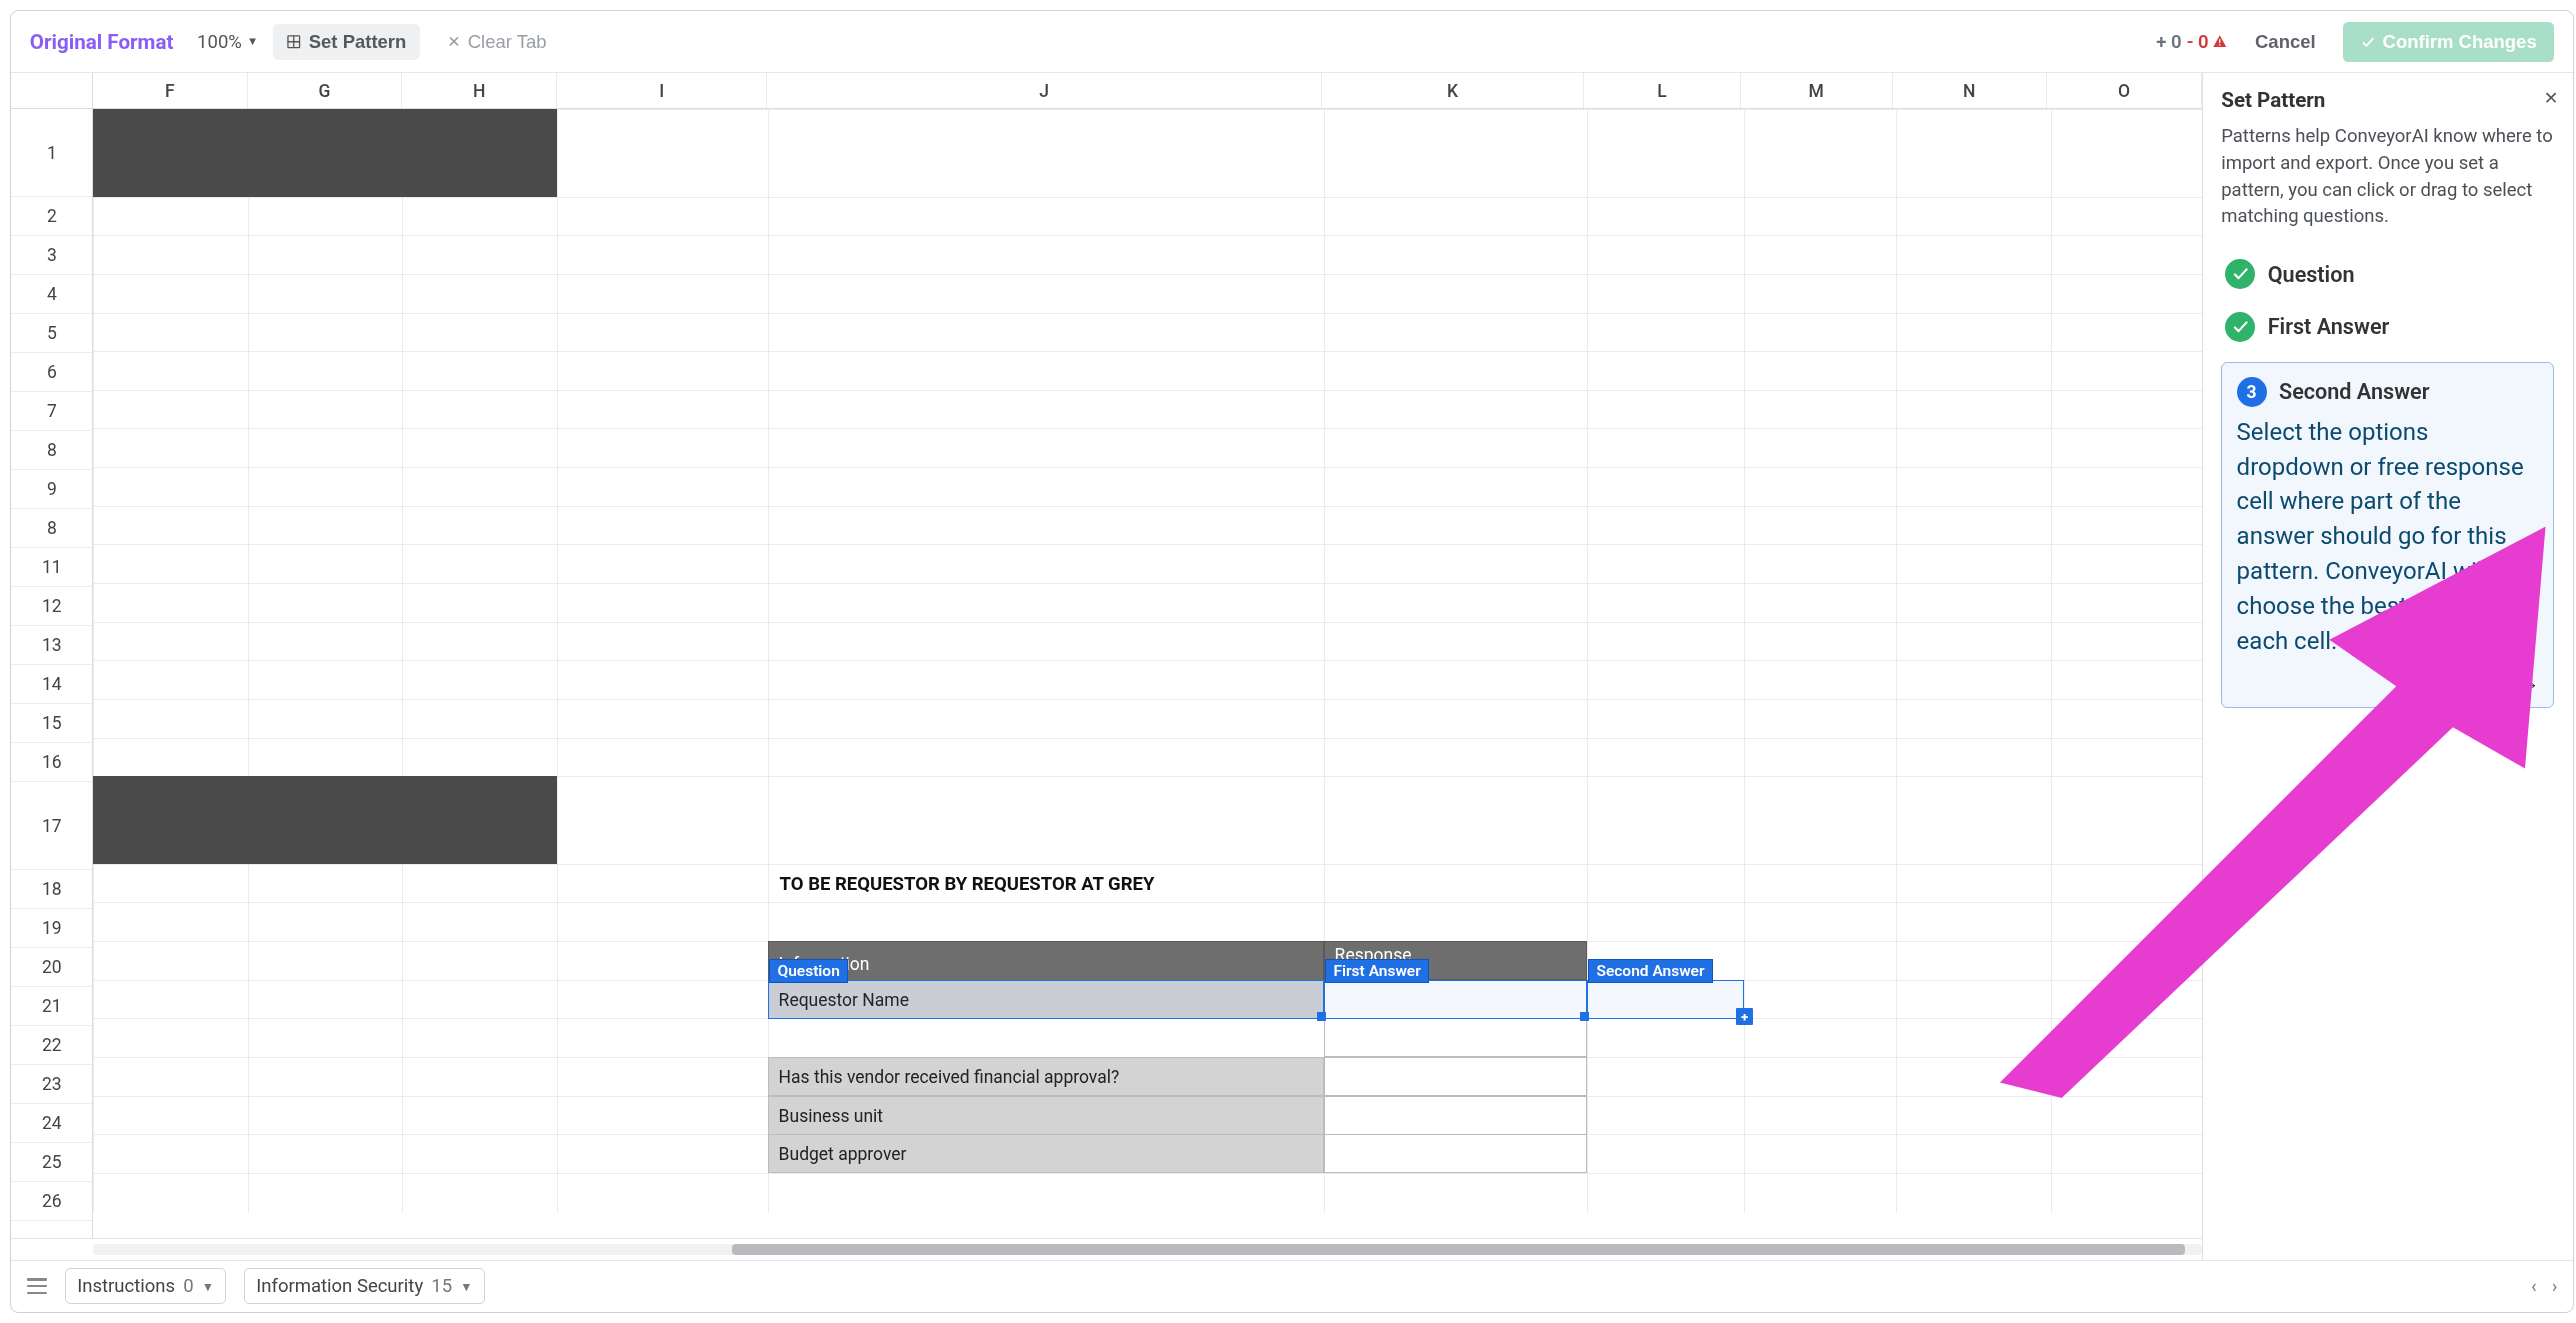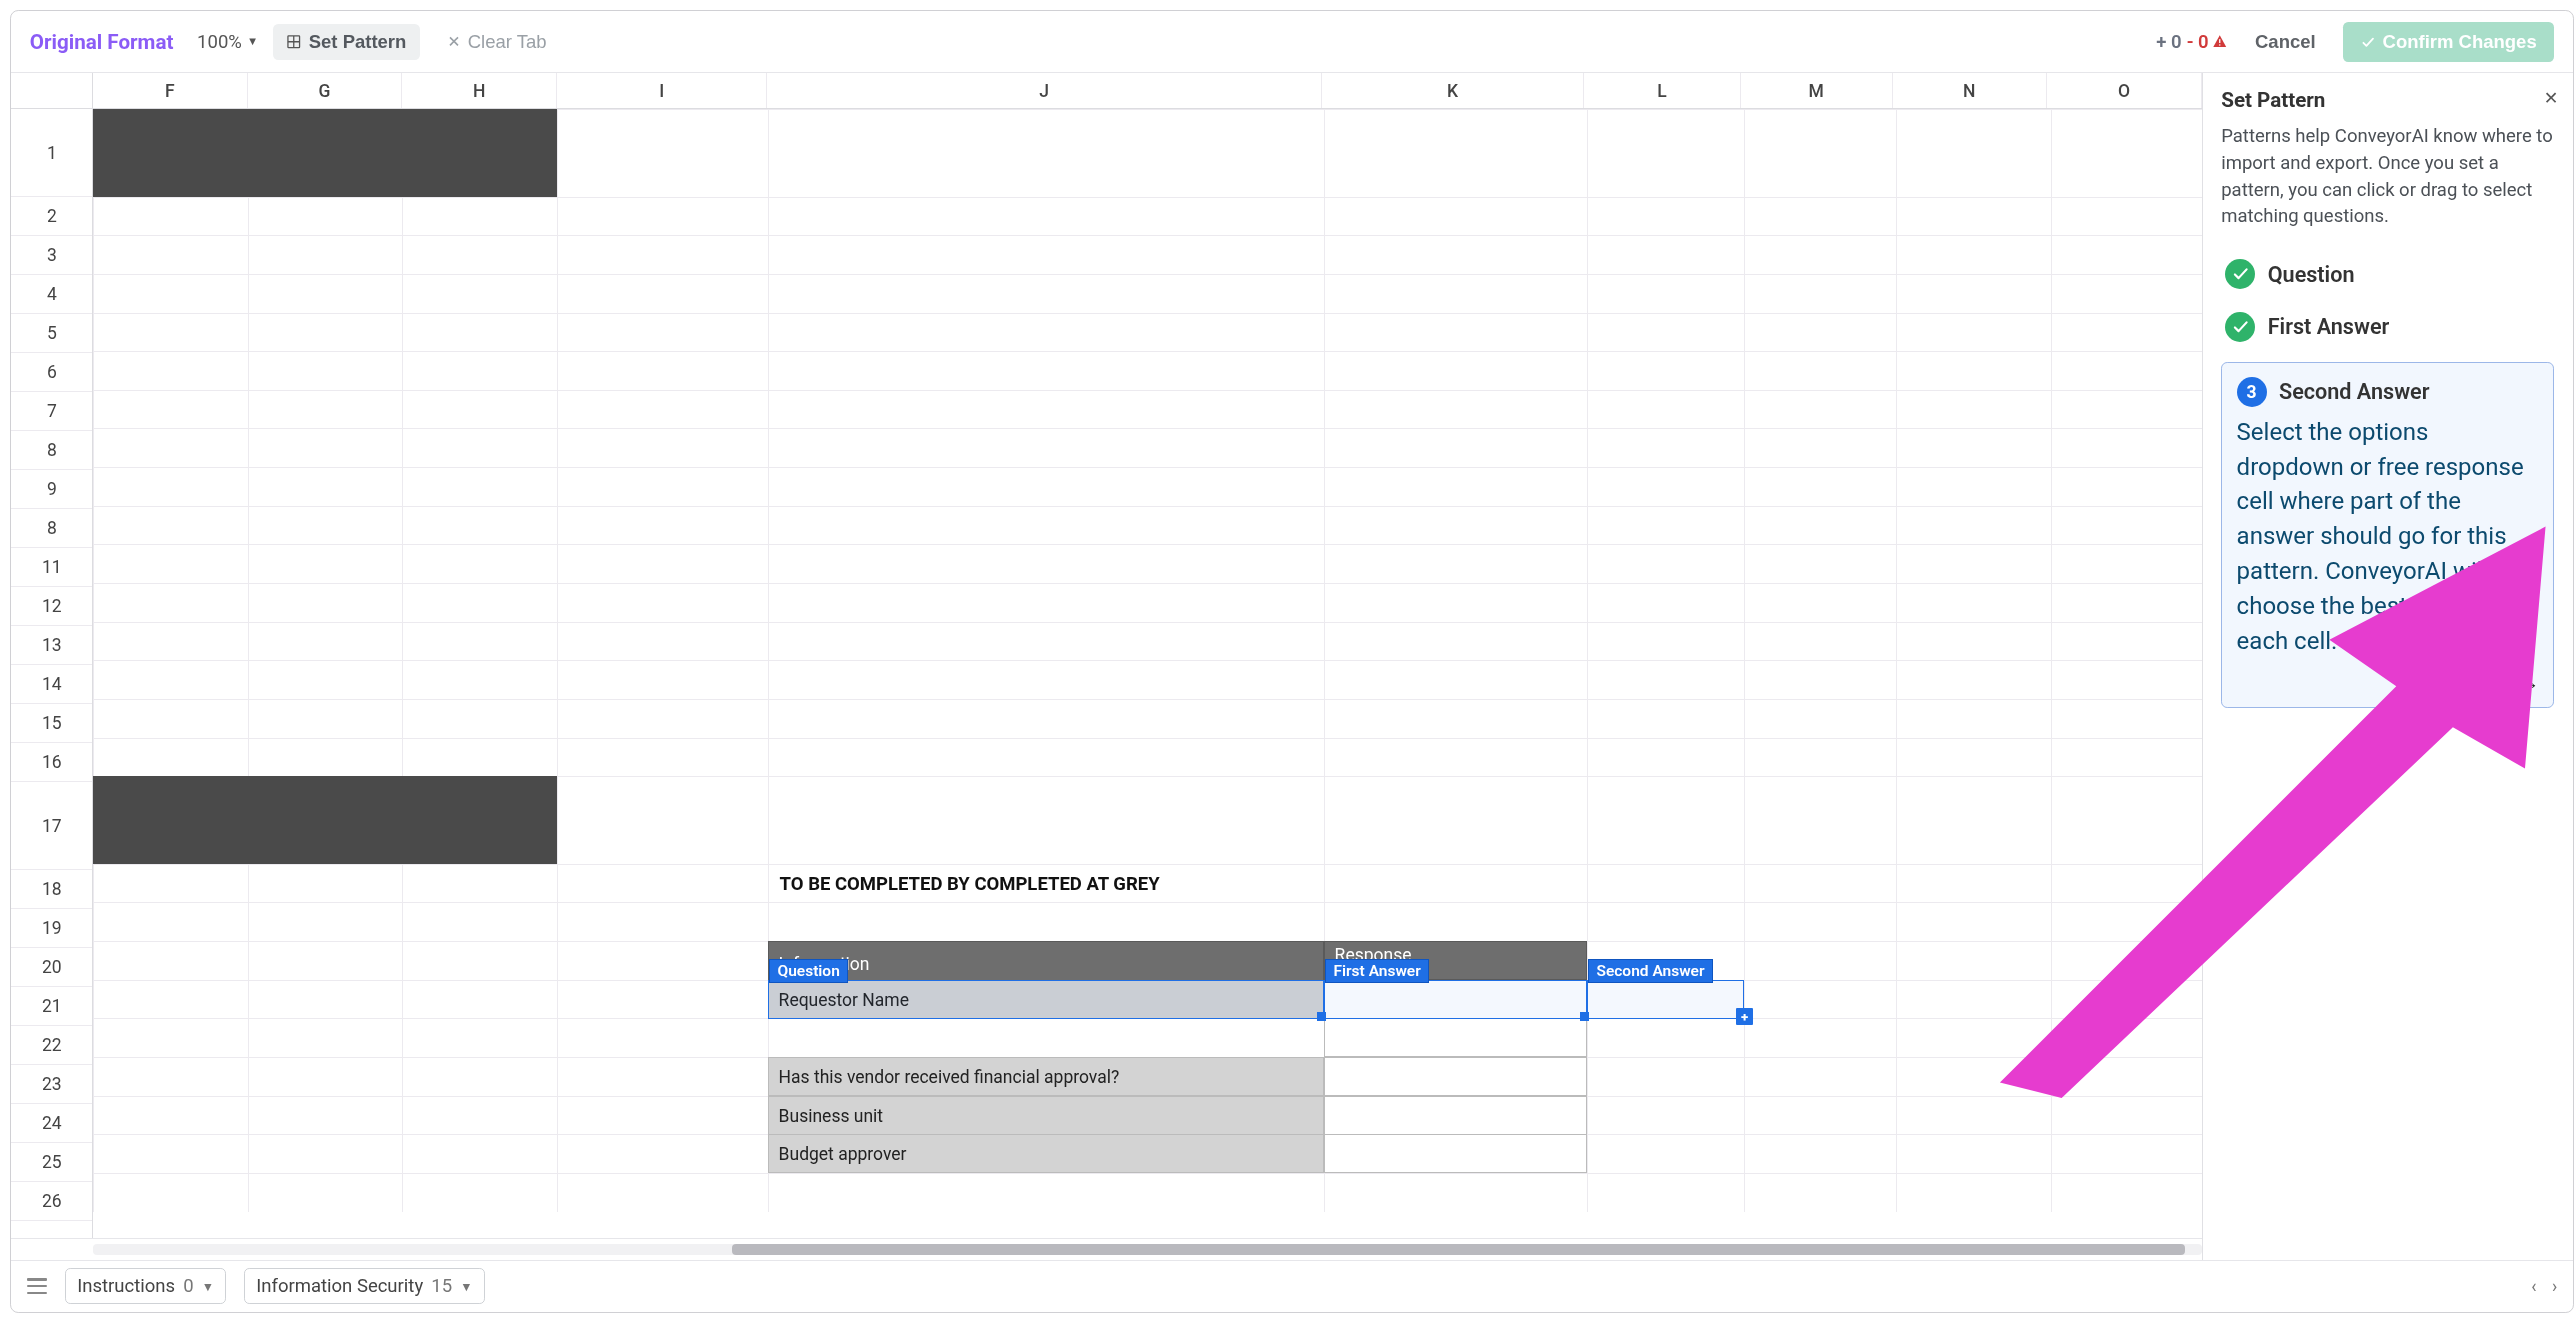--- a/index.html
+++ b/index.html
@@ -353,21 +353,21 @@
               <div class="hline" style="top: 948px;"></div>
               <div class="hline" style="top: 987px;"></div>
               <div class="hline" style="top: 1025px;"></div>
               <div class="hline" style="top: 1064px;"></div>
             </div>
 
           <div class="abs dark-block" id="dark1" style="left: 0px; width: 464px; top: 0px; height: 88px;"></div>
 
           <div class="abs dark-block" id="dark17" style="left: 0px; width: 464px; top: 667px; height: 88px;"></div>
 
-          <div class="abs section-title" id="secTitle" style="left: 675px; width: 556px; top: 755px; height: 39px;">TO BE COMPLETED BY COMPLETED AT GREY</div>
+          <div class="abs section-title" id="secTitle" style="left: 675px; width: 556px; top: 755px; height: 39px;">TO BE REQUESTOR BY REQUESTOR AT GREY</div>
 
           <div class="abs grey-header" id="hdrInfo" style="left: 675px; width: 556px; top: 832px; height: 47px; align-items: flex-start; padding-top: 12px;">Information</div>
           <div class="abs grey-header" id="hdrResp" style="left: 1231px; width: 263px; top: 832px; height: 39px; align-items: flex-start; padding-top: 3.1px;">Response</div>
 
           <div class="abs grey-row" id="q21" style="left: 675px; width: 556px; top: 871px; height: 39px;">Requestor Name</div>
           <div class="abs white-cell" id="r21" style="left: 1231px; width: 263px; top: 871px; height: 39px;"></div>
           <div class="abs white-cell" id="r22" style="left: 1231px; width: 263px; top: 909px; height: 39px;"></div>
           <div class="abs grey-row" id="q23" style="left: 675px; width: 556px; top: 948px; height: 39px;">Has this vendor received financial approval?</div>
           <div class="abs white-cell" id="r23" style="left: 1231px; width: 263px; top: 948px; height: 39px;"></div>
           <div class="abs grey-row" id="q24" style="left: 675px; width: 556px; top: 987px; height: 39px;">Business unit</div>

